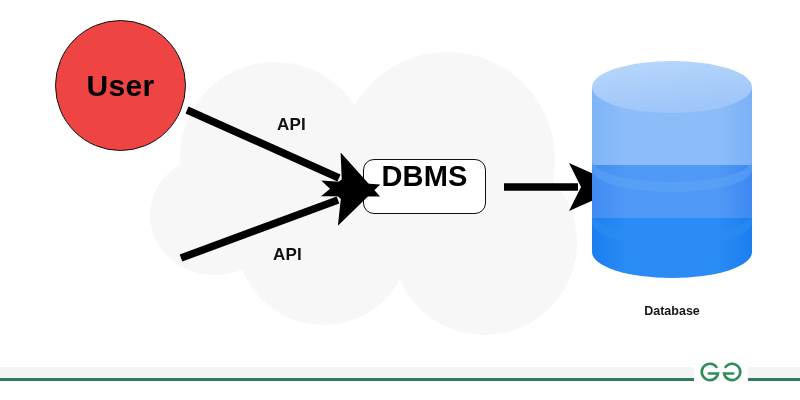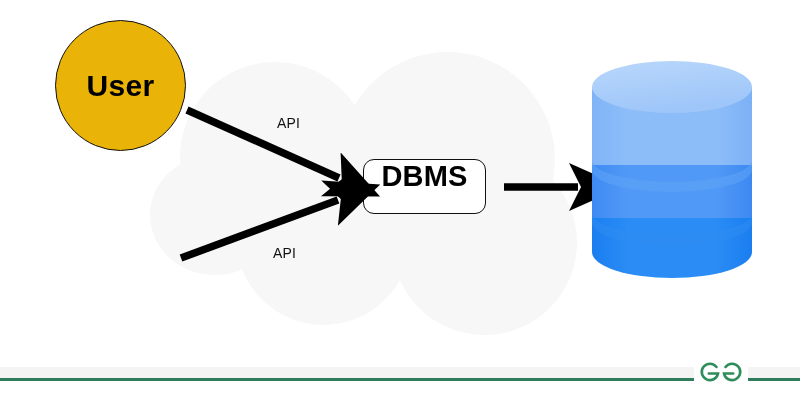--- a/index.html
+++ b/index.html
@@ -25,21 +25,21 @@
     position: absolute;
     border-radius: 50%;
     background: #f7f7f7;
   }
 
   
   .actor-circle {
     position: absolute;
     border: 1.6px solid #111111;
     border-radius: 50%;
-    background: #eab308;
+    background: #ef4444;
     box-sizing: border-box;
     display: flex;
     align-items: center;
     justify-content: center;
   }
   .actor-label {
     font-size: 30px;
     font-weight: bold;
     color: #000000;
     letter-spacing: 0.3px;
@@ -66,22 +66,22 @@
   
   .vector-layer {
     position: absolute;
     left: 0;
     top: 0;
   }
 
   
   .api-label {
     position: absolute;
-    font-size: 14px;
-    font-weight: normal;
+    font-size: 17px;
+    font-weight: bold;
     color: #111111;
     letter-spacing: 0.2px;
   }
 
   
   .db-caption {
     position: absolute;
     font-size: 12.5px;
     font-weight: bold;
     color: #161616;
@@ -181,20 +181,21 @@
       <rect x="592" y="165" width="160" height="55" fill="url(#bandMid)"></rect>
       <rect x="592" y="218" width="160" height="64" fill="url(#bandDark)"></rect>
 
       <path d="M592,160 A80,22 0 0 0 752,160 L752,170 A80,22 0 0 1 592,170 Z" fill="#5fa4f6" opacity="0.55"></path>
       <path d="M592,213 A80,22 0 0 0 752,213 L752,223 A80,22 0 0 1 592,223 Z" fill="#2f8cf3" opacity="0.55"></path>
     </g>
 
     <ellipse cx="672" cy="87" rx="80" ry="26" fill="url(#topGrad)"></ellipse>
   </svg>
 
+  <div class="db-caption" style="left:572px; top:304px;">Database</div>
 
   <div class="footer-band" style="top:367px; height:12px;"></div>
   <div class="footer-rule" style="left:0px; top:378px; width:694px; height:2.5px;"></div>
   <div class="footer-rule" style="left:748px; top:378px; width:52px; height:2.5px;"></div>
 
   <div class="logo-wrap" style="left:694px; top:350px; width:54px; height:42px;">
     <svg width="48" height="34" viewBox="0 0 48 34">
       <g fill="none" stroke="#2f8d5b" stroke-width="2.6">
 
         <path d="M19.5,13.0 A8.2,8.2 0 1 0 21.0,19.5 L11.8,19.5" stroke-linecap="round"></path>

